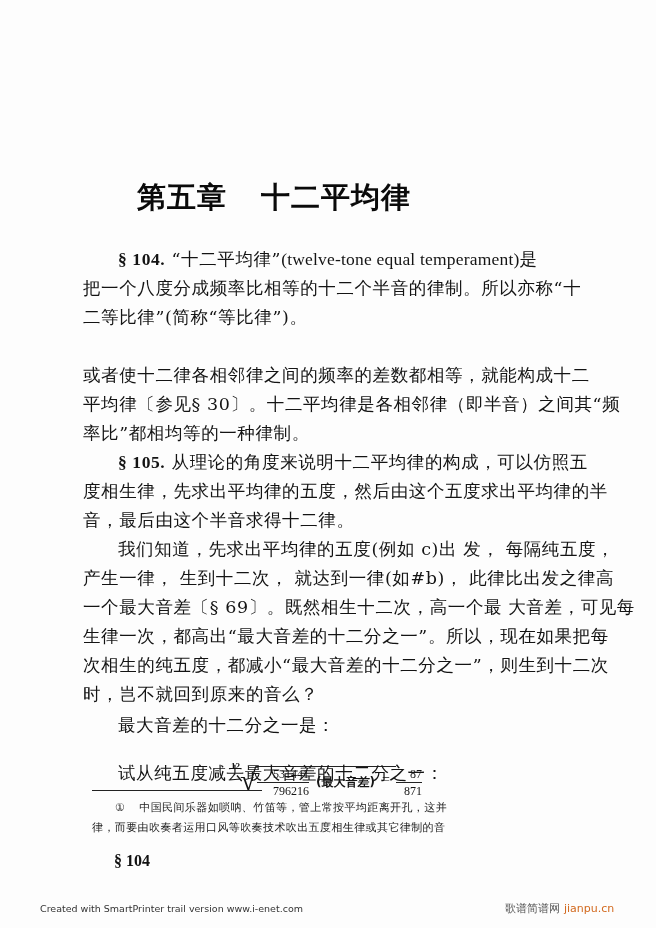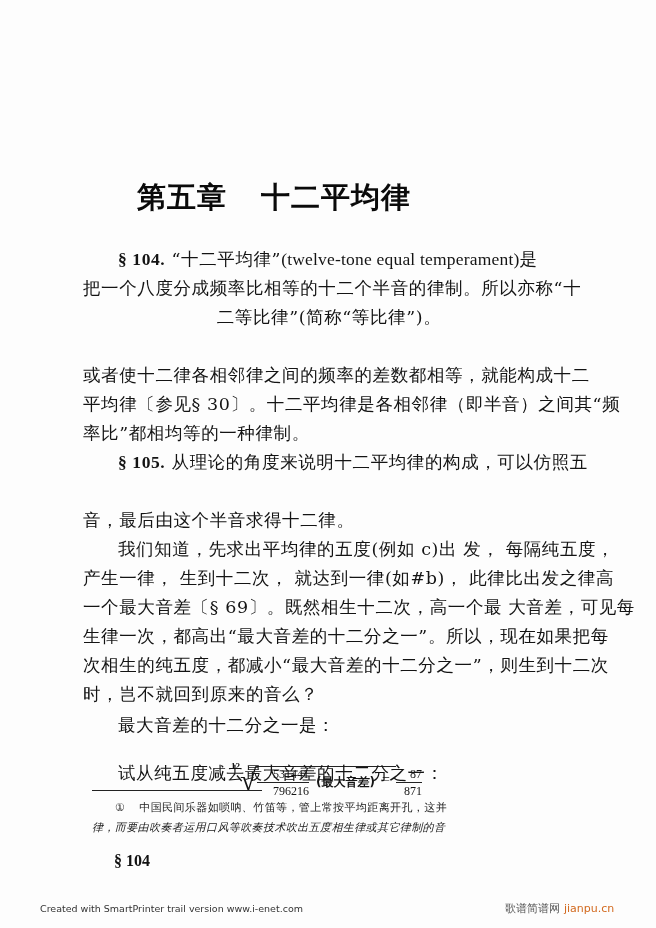--- a/index.html
+++ b/index.html
@@ -134,30 +134,31 @@
 
   <div class="chapter-title">
     <span class="num">第五章</span><span>十二平均律</span>
   </div>
 
   <div class="line indent" style="top:248px;">
     <span class="sec">§ 104.</span>
     <span>“十二平均律”</span><span class="latin">(twelve-tone equal temperament)</span><span>是</span>
   </div>
   <div class="line" style="top:277px;">把一个八度分成频率比相等的十二个半音的律制。所以亦称“十</div>
-  <div class="line" style="top:306px;text-align:center;">二等比律”(简称“等比律”)。</div>
+  <div class="line" style="top:306px;">二等比律”(简称“等比律”)。</div>
 
   <div class="line" style="top:364px;">或者使十二律各相邻律之间的频率的差数都相等，就能构成十二</div>
   <div class="line" style="top:393px;">平均律〔参见§ 30〕。十二平均律是各相邻律（即半音）之间其“频</div>
   <div class="line" style="top:422px;">率比”都相均等的一种律制。</div>
 
   <div class="line indent" style="top:451px;">
     <span class="sec">§ 105.</span>
     <span>从理论的角度来说明十二平均律的构成，可以仿照五</span>
   </div>
+  <div class="line" style="top:480px;">度相生律，先求出平均律的五度，然后由这个五度求出平均律的半</div>
   <div class="line" style="top:509px;">音，最后由这个半音求得十二律。</div>
 
   <div class="line indent" style="top:538px;">我们知道，先求出平均律的五度(例如 c)出 发， 每隔纯五度，</div>
   <div class="line" style="top:567px;">产生一律， 生到十二次， 就达到一律(如#b)， 此律比出发之律高</div>
   <div class="line" style="top:596px;">一个最大音差〔§ 69〕。既然相生十二次，高一个最 大音差，可见每</div>
   <div class="line" style="top:625px;">生律一次，都高出“最大音差的十二分之一”。所以，现在如果把每</div>
   <div class="line" style="top:654px;">次相生的纯五度，都减小“最大音差的十二分之一”，则生到十二次</div>
   <div class="line" style="top:683px;">时，岂不就回到原来的音么？</div>
 
   <div class="line indent" style="top:714px;">最大音差的十二分之一是：</div>
@@ -180,21 +181,21 @@
     </div>
   </div>
 
   <div class="line indent" style="top:762px;">试从纯五度减去最大音差的十二分之一：</div>
 
   <div class="rule"></div>
 
   <div class="footnote" style="top:800px;">
     <span class="mark">①</span><span>中国民间乐器如唢呐、竹笛等，管上常按平均距离开孔，这并</span>
   </div>
-  <div class="footnote second" style="top:820px;font-style:italic;">律，而要由吹奏者运用口风等吹奏技术吹出五度相生律或其它律制的音</div>
+  <div class="footnote second" style="top:820px;">律，而要由吹奏者运用口风等吹奏技术吹出五度相生律或其它律制的音</div>
 
   <div class="page-ref">§ 104</div>
 
   <div class="watermark-left">Created with SmartPrinter trail version www.i-enet.com</div>
   <div class="watermark-right">
     <span>歌谱简谱网</span><span class="brand">jianpu.cn</span>
   </div>
 </div>
 
 </body></html>

